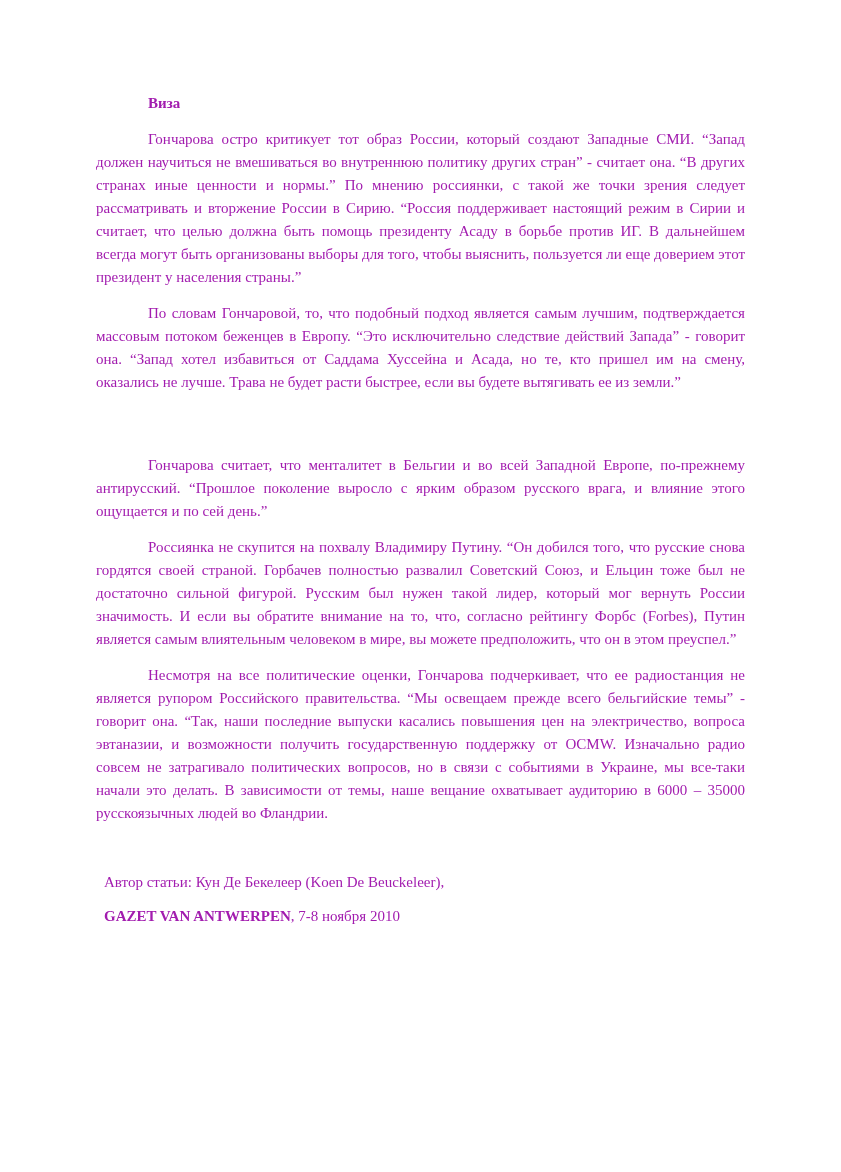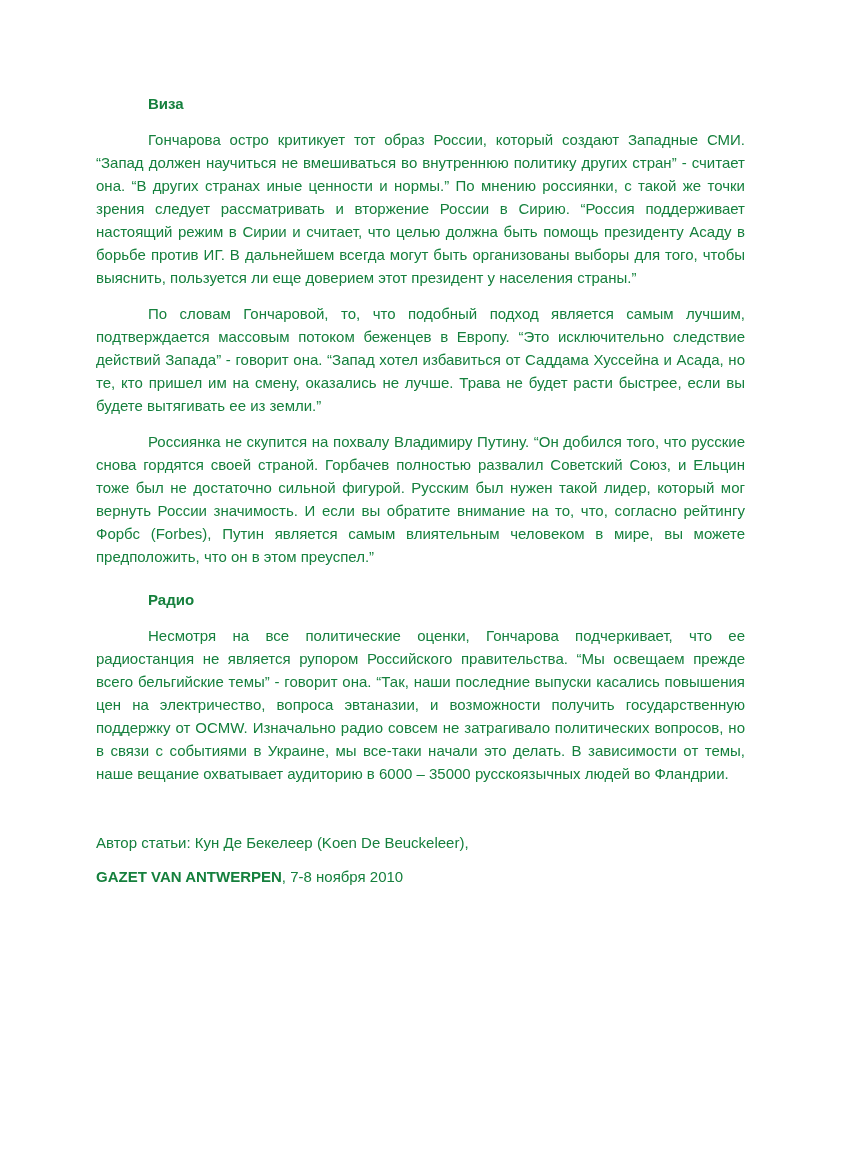--- a/index.html
+++ b/index.html
@@ -8,44 +8,44 @@
       padding: 0;
       background: #ffffff;
     }
     .page {
       position: relative;
       width: 841px;
       height: 1008px;
       margin: 0 auto;
       background: #ffffff;
       padding: 92px 96px 40px 96px;
-      font-family: Liberation Sans, sans-serif;
+      font-family: Liberation Serif, serif;
       font-size: 15px;
       line-height: 23px;
-      color: #15803d;
+      color: #a21caf;
     }
     .heading {
       font-size: 15px;
       font-weight: 700;
       margin: 0 0 0 52px;
       padding: 0;
     }
     .heading.radio {
       margin-top: 20px;
     }
     .para {
       margin: 13px 0 0 0;
       text-align: justify;
       text-indent: 52px;
     }
     .para.gap-before {
       margin-top: 60px;
     }
     .footer-line {
-      margin: 0;
+      margin: 8px;
       text-align: left;
       text-indent: 0;
     }
     .footer-line.author {
       margin-top: 46px;
     }
     .footer-line.publisher {
       margin-top: 11px;
     }
     .bold { font-weight: 700; }
@@ -55,24 +55,24 @@
 
 <div class="page">
 
   <h2 class="heading visa">Виза</h2>
 
 
   <p class="para">Гончарова остро критикует тот образ России, который создают Западные СМИ. “Запад должен научиться не вмешиваться во внутреннюю политику других стран” - считает она. “В других странах иные ценности и нормы.” По мнению россиянки, с такой же точки зрения следует рассматривать и вторжение России в Сирию. “Россия поддерживает настоящий режим в Сирии и считает, что целью должна быть помощь президенту Асаду в борьбе против ИГ. В дальнейшем всегда могут быть организованы выборы для того, чтобы выяснить, пользуется ли еще доверием этот президент у населения страны.”</p>
 
   <p class="para">По словам Гончаровой, то, что подобный подход является самым лучшим, подтверждается массовым потоком беженцев в Европу. “Это исключительно следствие действий Запада” - говорит она. “Запад хотел избавиться от Саддама Хуссейна и Асада, но те, кто пришел им на смену, оказались не лучше. Трава не будет расти быстрее, если вы будете вытягивать ее из земли.”</p>
 
+  <p class="para gap-before">Гончарова считает, что менталитет в Бельгии и во всей Западной Европе, по-прежнему антирусский. “Прошлое поколение выросло с ярким образом русского врага, и влияние этого ощущается и по сей день.”</p>
 
   <p class="para">Россиянка не скупится на похвалу Владимиру Путину. “Он добился того, что русские снова гордятся своей страной. Горбачев полностью развалил Советский Союз, и Ельцин тоже был не достаточно сильной фигурой. Русским был нужен такой лидер, который мог вернуть России значимость. И если вы обратите внимание на то, что, согласно рейтингу Форбс (Forbes), Путин является самым влиятельным человеком в мире, вы можете предположить, что он в этом преуспел.”</p>
 
-  <h2 class="heading radio">Радио</h2>
 
   <p class="para">Несмотря на все политические оценки, Гончарова подчеркивает, что ее радиостанция не является рупором Российского правительства. “Мы освещаем прежде всего бельгийские темы” - говорит она. “Так, наши последние выпуски касались повышения цен на электричество, вопроса эвтаназии, и возможности получить государственную поддержку от OCMW. Изначально радио совсем не затрагивало политических вопросов, но в связи с событиями в Украине, мы все-таки начали это делать. В зависимости от темы, наше вещание охватывает аудиторию в 6000 – 35000 русскоязычных людей во Фландрии.</p>
 
   <p class="footer-line author">Автор статьи: Кун Де Бекелеер (Koen De Beuckeleer),</p>
 
   <p class="footer-line publisher"><span class="bold">GAZET VAN ANTWERPEN</span><span>, 7-8 ноября 2010</span></p>
 
 </div>
 
 </body></html>

